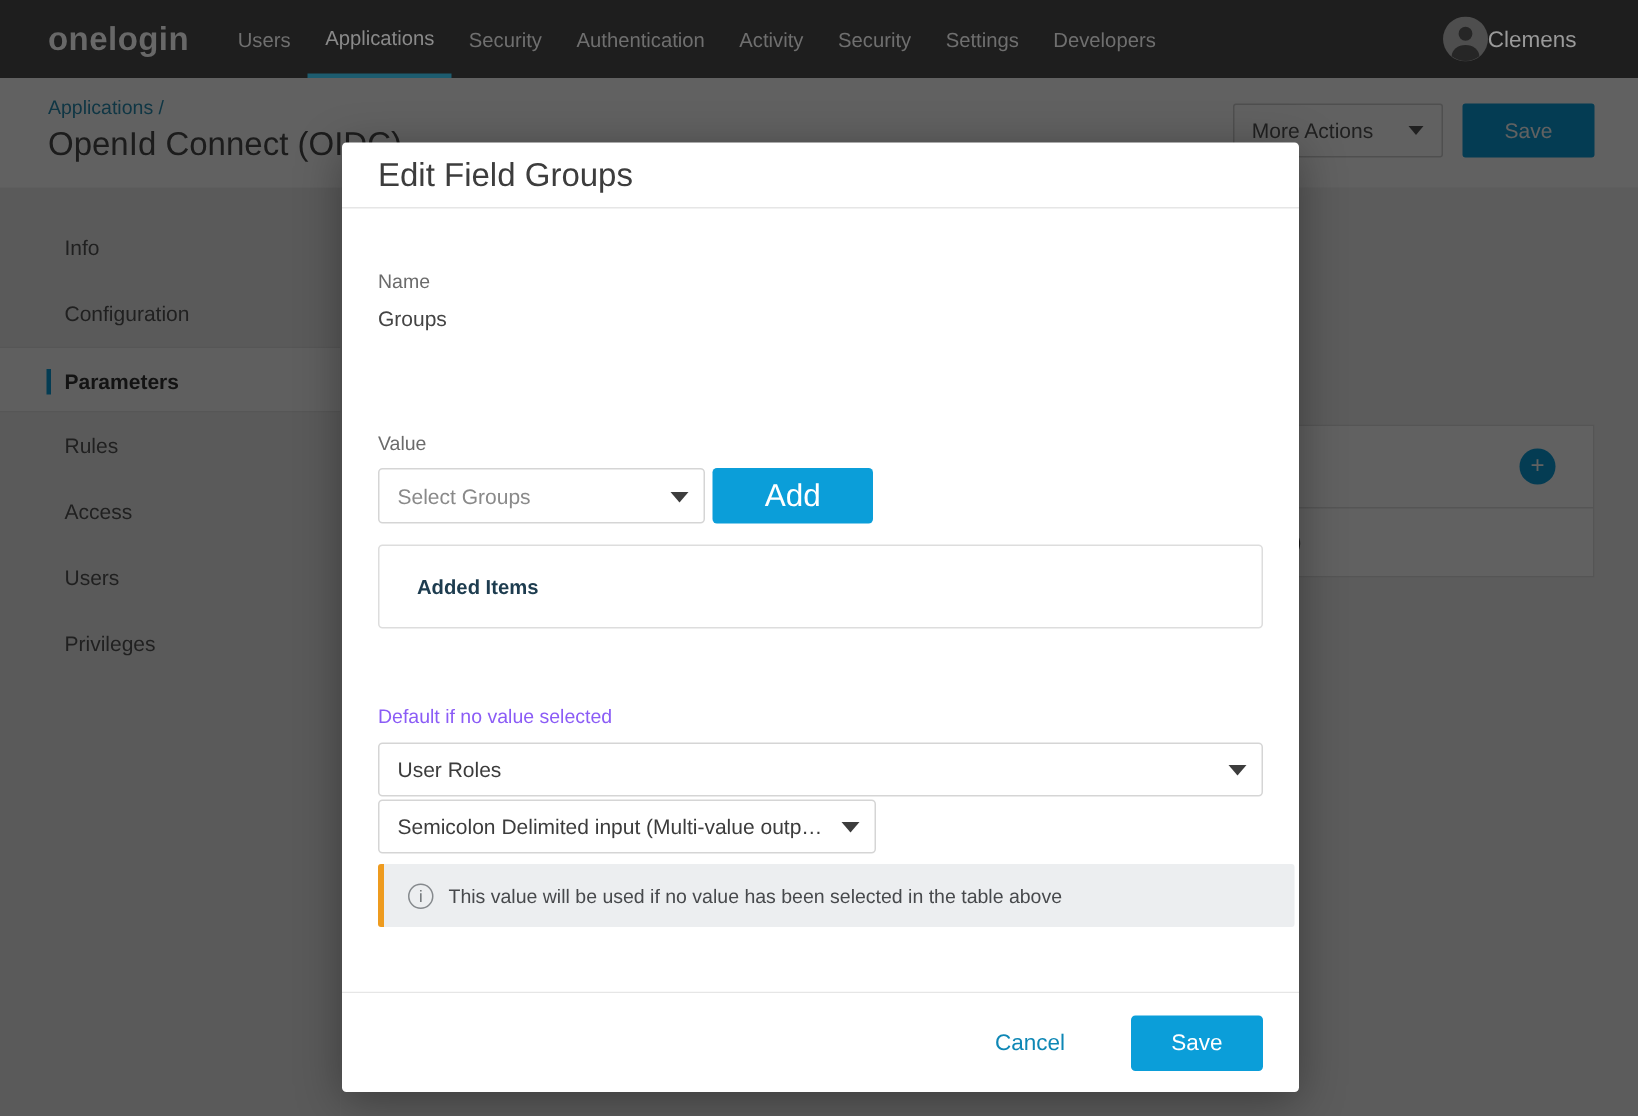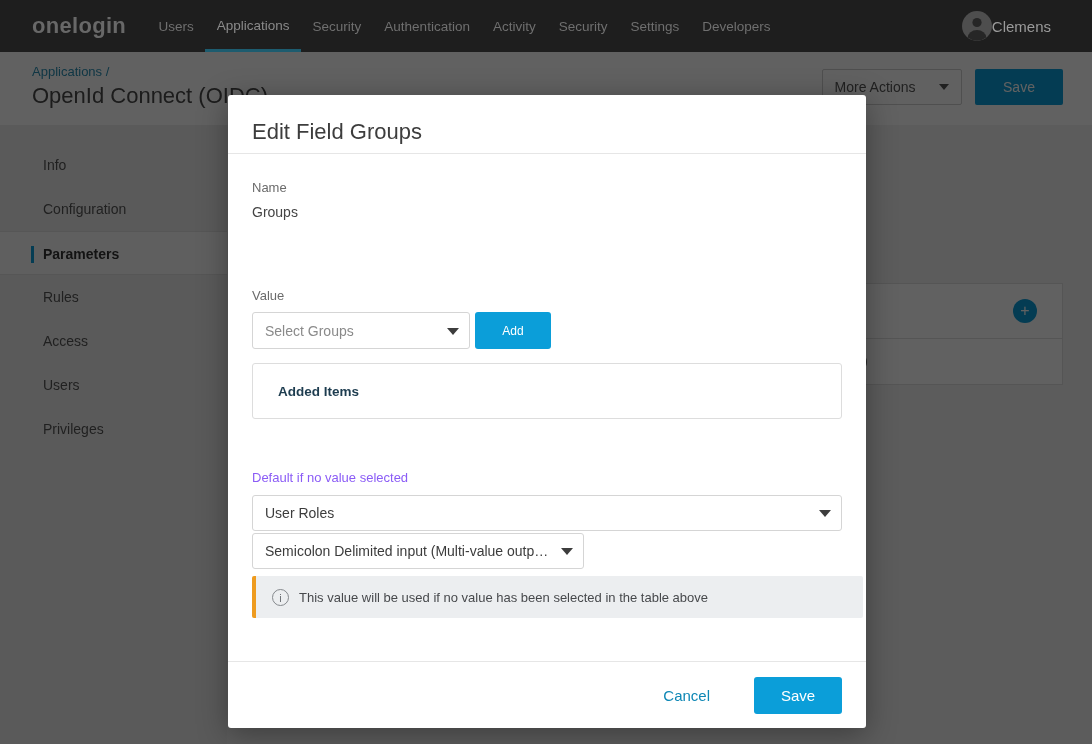--- a/index.html
+++ b/index.html
@@ -38,33 +38,33 @@
     color:#fff;font-size:16px;line-height:23px;text-align:center;cursor:pointer;}
   .param-row{position:relative;height:45px;}
   .row-fragment{position:absolute;left:611px;top:0;height:45px;line-height:45px;font-size:14px;color:#444;}
 
   .overlay{position:absolute;left:0;top:52px;width:1092px;height:692px;background:rgba(0,0,0,0.62);z-index:50;}
 
   
   .modal{position:absolute;left:228px;top:95px;width:638px;height:633px;background:#fff;border-radius:3px;
     box-shadow:0 6px 30px rgba(0,0,0,.35);z-index:60;}
   .modal-header{position:absolute;left:0;top:0;width:100%;height:44px;border-bottom:1px solid #e6e6e6;
-    display:flex;align-items:center;padding-left:24px;margin-top:15px;}
+    display:flex;align-items:center;padding-left:24px;}
   .modal-title{font-size:22px;color:#3d3d3d;}
   .field-label{position:absolute;left:24px;font-size:13px;color:#6b6b6b;}
   .name-value{position:absolute;left:24px;top:109px;font-size:14px;color:#444;cursor:text;}
   .select{position:absolute;background:#fff;border:1px solid #d5d5d5;border-radius:3px;display:flex;align-items:center;
     padding:0 26px 0 12px;font-size:14px;cursor:pointer;}
   .select .sel-caret{position:absolute;right:10px;top:50%;margin-top:-3px;width:0;height:0;
     border-left:6px solid transparent;border-right:6px solid transparent;border-top:7px solid #3d3d3d;}
   .sel-placeholder{color:#8a8a8a;}
   .sel-value{color:#3c3c3c;white-space:nowrap;overflow:hidden;}
   .select-groups{left:24px;top:217px;width:218px;height:37px;}
-  .btn-add{position:absolute;left:247px;top:217px;width:76px;height:37px;background:#0b9ed9;border:none;border-radius:3px;
-    color:#fff;font-size:12px;display:flex;align-items:center;justify-content:center;cursor:pointer;}
+  .btn-add{position:absolute;left:247px;top:217px;width:107px;height:37px;background:#0b9ed9;border:none;border-radius:3px;
+    color:#fff;font-size:21px;display:flex;align-items:center;justify-content:center;cursor:pointer;}
   .added-box{position:absolute;left:24px;top:268px;width:590px;height:56px;border:1px solid #ddd;border-radius:3px;
     display:flex;align-items:center;padding-left:25px;}
   .added-label{font-size:13.5px;font-weight:700;color:#1d3c4f;}
   .select-default{left:24px;top:400px;width:590px;height:36px;}
   .select-format{left:24px;top:438px;width:332px;height:36px;}
   .info-box{position:absolute;left:24px;top:481px;width:611px;height:42px;background:#eceef0;border-left:4px solid #ee9b1f;
     border-radius:2px;display:flex;align-items:center;gap:10px;padding-left:16px;}
   .info-icon{width:17px;height:17px;border:1.5px solid #85898d;border-radius:50%;color:#6b6f73;font-size:11px;
     line-height:16px;text-align:center;flex:none;}
   .info-text{font-size:13px;color:#47494c;}

